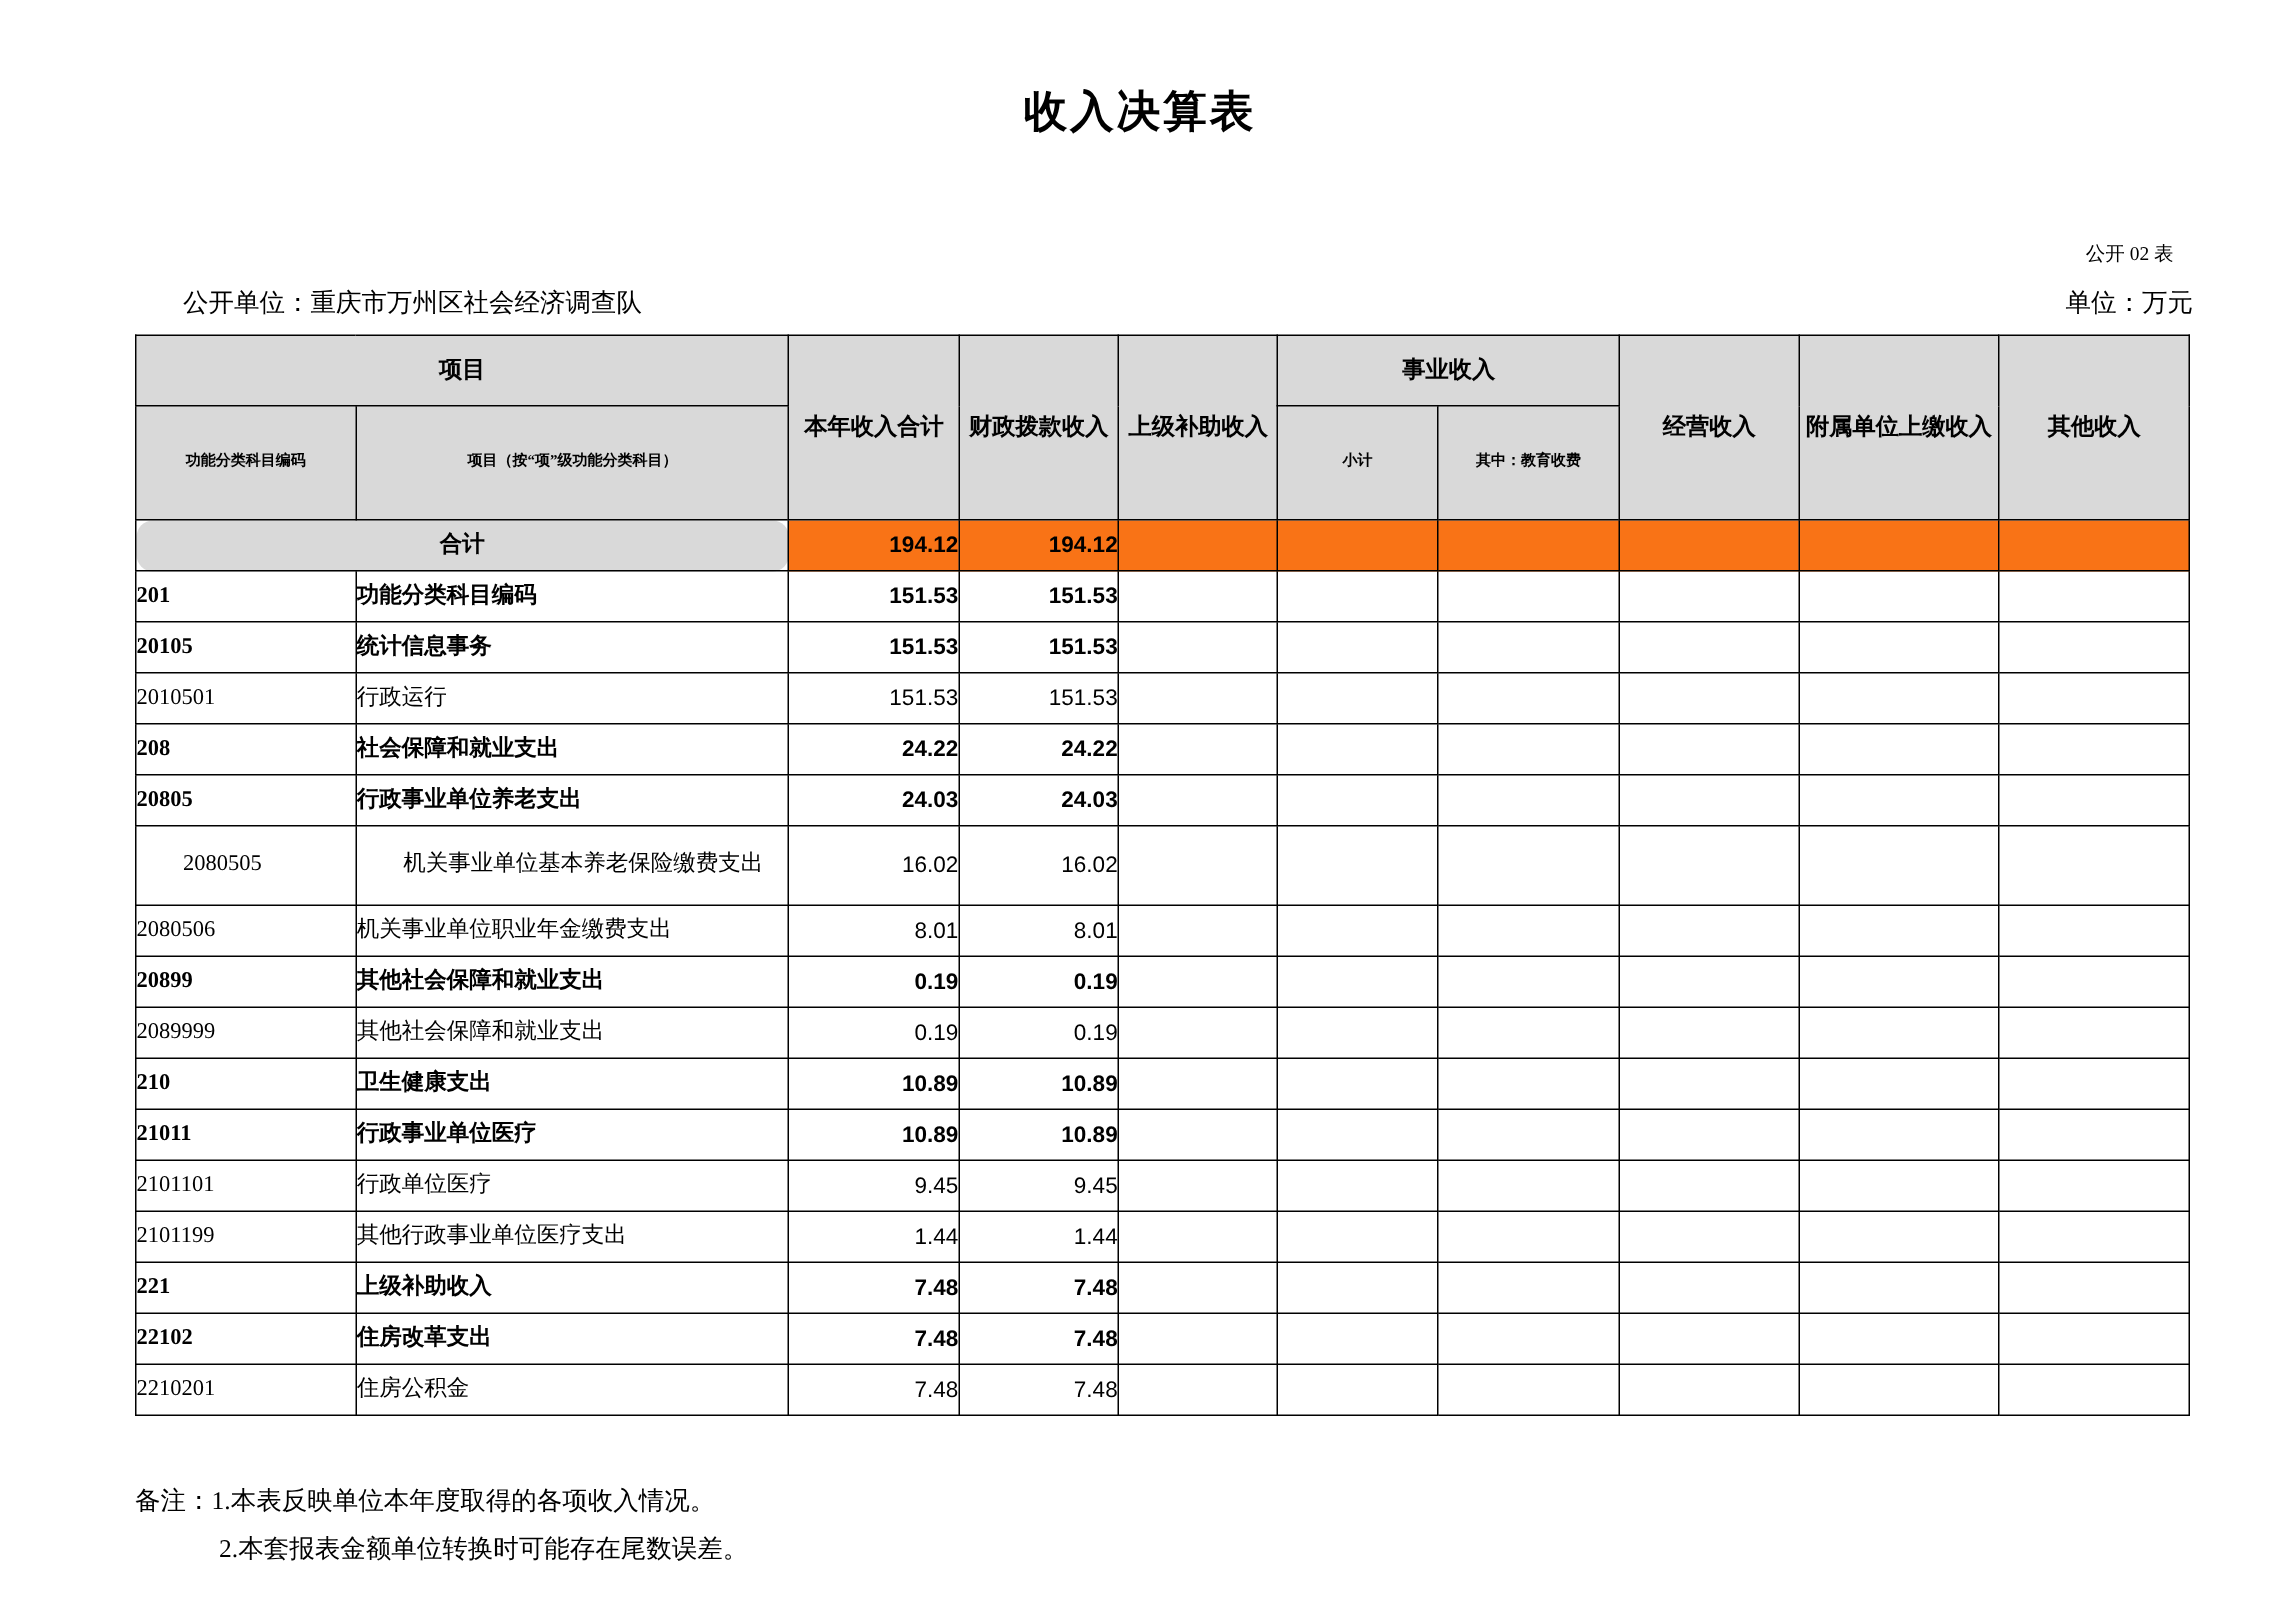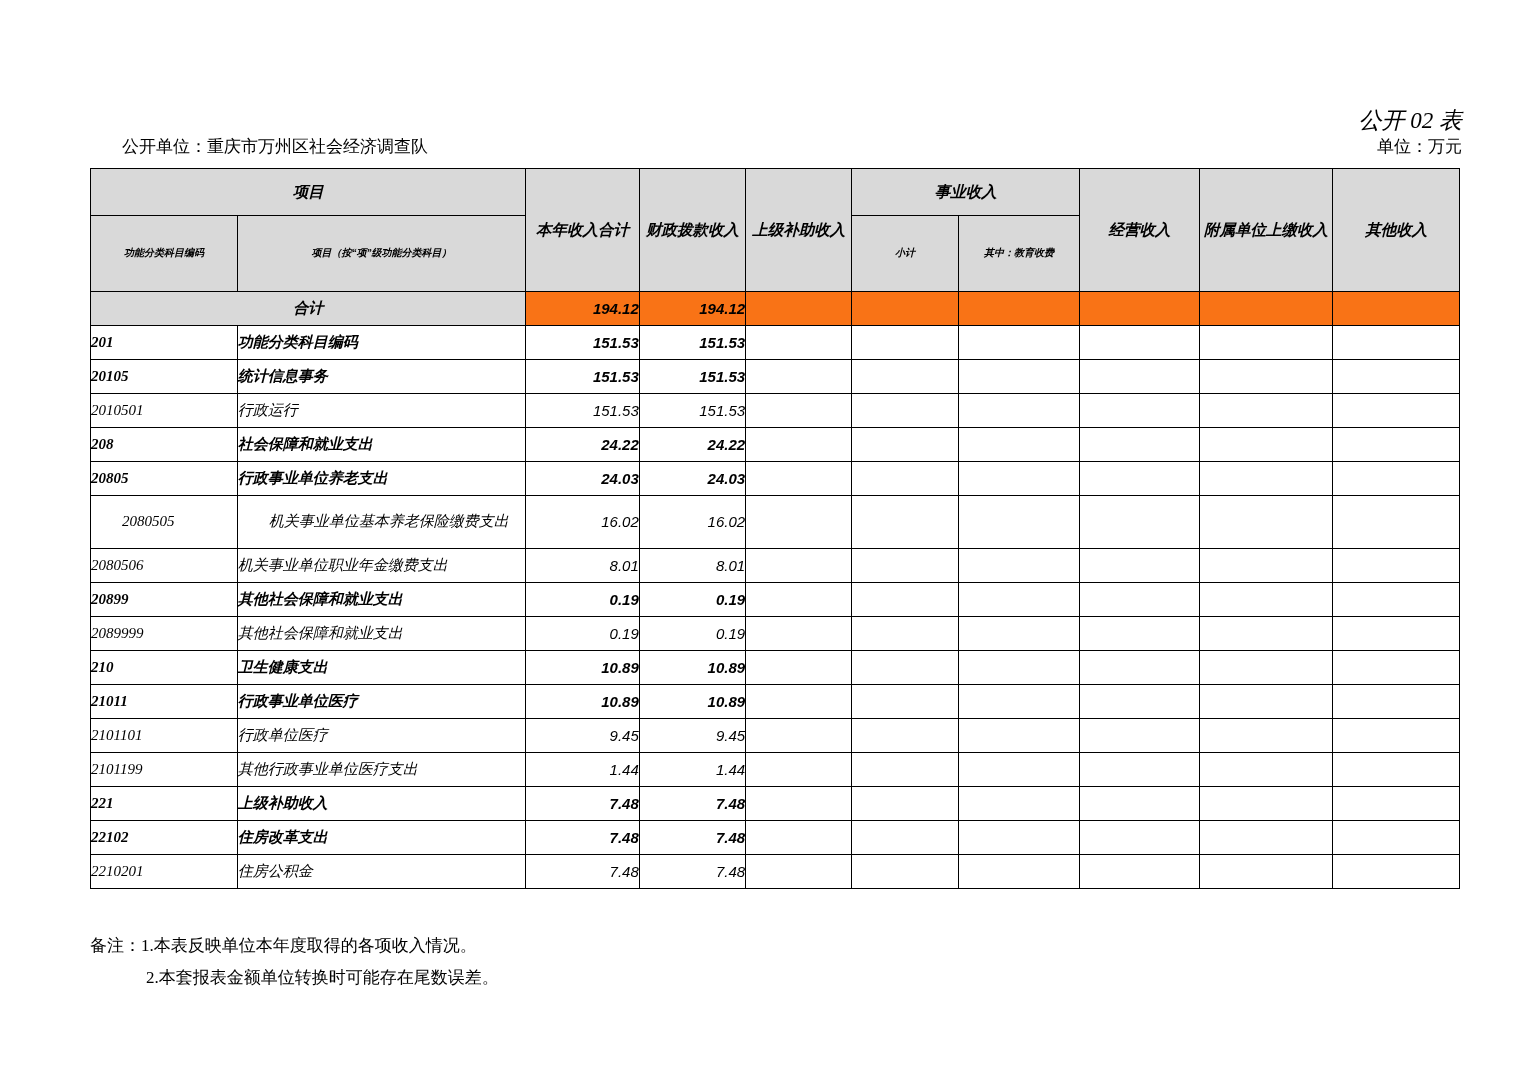--- a/index.html
+++ b/index.html
@@ -23,44 +23,42 @@
   }
   .title {
     text-align: center;
     font-size: 29px;
     font-weight: bold;
     letter-spacing: 2px;
     margin-top: 55px;
   }
   .sheet-no {
     position: absolute;
-    right: 58px;
+    right: 71px;
     top: 105px;
-    font-size: 23px;
-    font-style: italic;
+    font-size: 13px;
   }
   .meta-row {
     position: absolute;
     top: 135px;
     left: 90px;
     right: 58px;
     font-size: 17px;
     display: flex;
     justify-content: space-between;
     margin-left: 32px;
   }
   table.fin {
     position: absolute;
     top: 168px;
     left: 90px;
     border-collapse: collapse;
     table-layout: fixed;
     width: 1370px;
     font-size: 15px;
-    font-style: italic;
   }
   table.fin th, table.fin td {
     border: 1px solid #000000;
     padding: 0;
     vertical-align: middle;
   }
   thead th {
     background: #d9d9d9;
     font-weight: bold;
     text-align: center;
@@ -94,20 +92,21 @@
   td.num {
     text-align: right;
     padding-right: 9px;
     font-family: "Liberation Sans", sans-serif;
     font-size: 15px;
   }
   td.total-label {
     background: #d9d9d9;
     text-align: center;
     font-weight: bold;
+    border-radius: 11px;
   }
   td.total-num {
     background: #f97316;
     font-weight: bold;
   }
   tr.bold td {
     font-weight: bold;
   }
   tr.two-line td {
     height: 52px;
@@ -122,20 +121,21 @@
   }
   .notes .indent {
     padding-left: 56px;
   }
 </style>
 </head>
 <body>
 
 <div class="page">
 
+  <div class="title">收入决算表</div>
 
   <div class="sheet-no">公开 02 表</div>
 
   <div class="meta-row">
     <span>公开单位：重庆市万州区社会经济调查队</span>
     <span>单位：万元</span>
   </div>
 
   <table class="fin">
     <colgroup>

